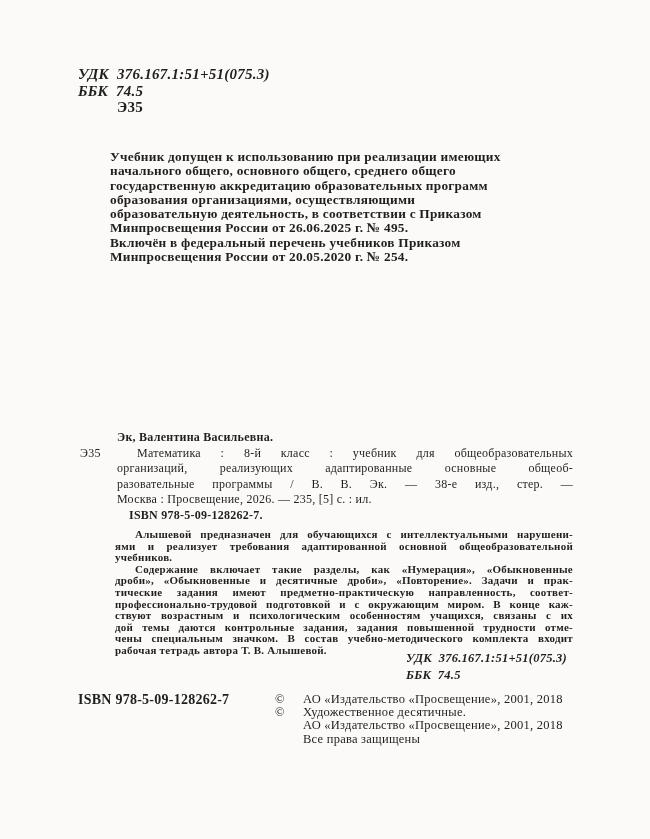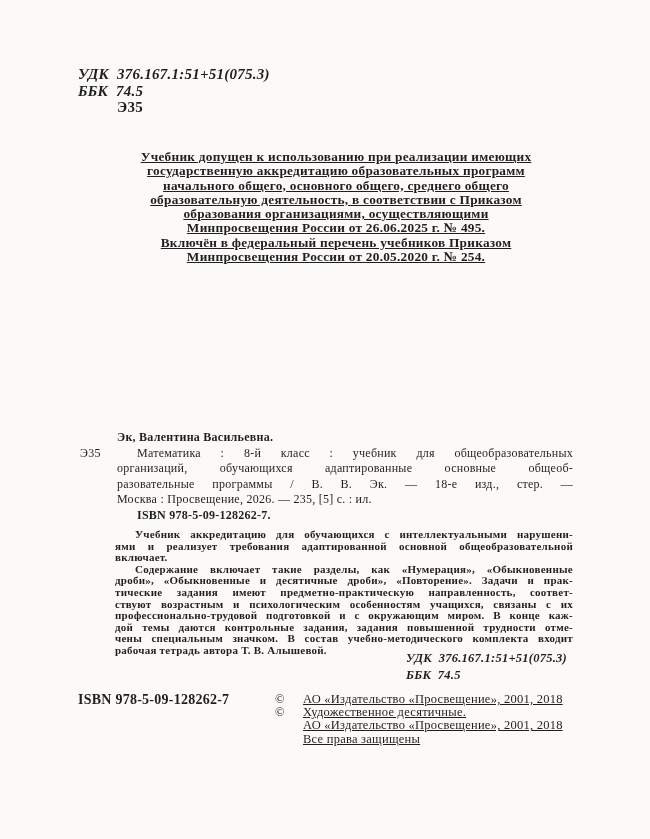--- a/index.html
+++ b/index.html
@@ -14,100 +14,100 @@
   }
   .pre { white-space:pre-wrap;font-style:italic; }
 
   
   #top-codes { position:absolute; left:78px; top:66px; font-size:15px; font-weight:700; }
   #top-codes .code-line { line-height:16.5px; }
   #top-codes .code-sub { margin-left:39px; }
 
   
   #approval { position:absolute; left:110px; top:150px; width:452px; font-size:13.3px; font-weight:700; }
-  #approval .cline { text-align:center; line-height:14.3px;text-decoration:underline; }
+  #approval .cline { line-height:14.3px; }
 
   
   #cataloging { position:absolute; left:80px; top:430px; width:493px; font-size:12px; }
   #author { margin-left:37px; font-weight:700; line-height:15.5px; }
   .cat-row { display:flex; align-items:flex-start; }
   #margin-code { flex:0 0 37px; width:37px; line-height:15.5px; }
   .cit-wrap { flex:1 1 auto; min-width:0; }
   .jgroup .jline { text-align:justify; text-align-last:justify; }
   .jgroup .jline:last-child { text-align-last:left; }
   #citation .jline { line-height:15.5px; }
   #citation .jline:first-child { text-indent:20px; }
-  #isbn-cat { font-weight:700; margin-left:20px; line-height:15.5px;font-family:Liberation Serif, serif; }
+  #isbn-cat { font-weight:700; margin-left:12px; line-height:15.5px;font-family:Liberation Serif, serif; }
 
   
   #annotation { position:absolute; left:115px; top:529px; width:458px; font-size:11px; font-weight:700; }
   #annotation .jline { line-height:11.6px; }
   #annotation .para .jline:first-child { text-indent:20px; }
 
   
   #bottom-codes { position:absolute; left:406px; top:650px; font-size:12.5px; font-weight:700; }
   #bottom-codes .code-line { line-height:16.5px; }
 
   
   #footer-isbn { position:absolute; left:78px; top:693px; font-size:14px; font-weight:700; line-height:14px; }
   #copyright { position:absolute; left:275px; top:693px; font-size:12.5px; }
   .c-row { display:flex; line-height:13.2px; }
   .c-sym { flex:0 0 28px; width:28px; }
-  .c-text { flex:1 1 auto;text-decoration:underline; }
+  .c-text { flex:1 1 auto; }
 </style>
 </head>
 <body>
 
 <div>
 
   <div id="top-codes">
     <div class="code-line pre">УДК  376.167.1:51+51(075.3)</div>
     <div class="code-line pre">ББК  74.5</div>
     <div class="code-line code-sub">Э35</div>
   </div>
 
   <div id="approval">
       <div class="cline">Учебник допущен к использованию при реализации имеющих</div>
+      <div class="cline">начального общего, основного общего, среднего общего</div>
       <div class="cline">государственную аккредитацию образовательных программ</div>
-      <div class="cline">начального общего, основного общего, среднего общего</div>
+      <div class="cline">образования организациями, осуществляющими</div>
       <div class="cline">образовательную деятельность, в соответствии с Приказом</div>
-      <div class="cline">образования организациями, осуществляющими</div>
       <div class="cline">Минпросвещения России от 26.06.2025 г. № 495.</div>
       <div class="cline">Включён в федеральный перечень учебников Приказом</div>
       <div class="cline">Минпросвещения России от 20.05.2020 г. № 254.</div>
     </div>
 
   <div id="cataloging">
     <div id="author">Эк, Валентина Васильевна.</div>
     <div class="cat-row">
       <div id="margin-code">Э35</div>
       <div class="cit-wrap">
         <div id="citation" class="jgroup">
             <div class="jline">Математика : 8-й класс : учебник для общеобразовательных</div>
-            <div class="jline">организаций, обучающихся адаптированные основные общеоб-</div>
-            <div class="jline">разовательные программы / В. В. Эк. — 18-е изд., стер. —</div>
+            <div class="jline">организаций, реализующих адаптированные основные общеоб-</div>
+            <div class="jline">разовательные программы / В. В. Эк. — 38-е изд., стер. —</div>
             <div class="jline">Москва : Просвещение, 2026. — 235, [5] с. : ил.</div>
           </div>
         <div id="isbn-cat">ISBN 978-5-09-128262-7.</div>
       </div>
     </div>
   </div>
 
   <div id="annotation">
     <div class="para jgroup">
-        <div class="jline">Учебник аккредитацию для обучающихся с интеллектуальными нарушени-</div>
+        <div class="jline">Алышевой предназначен для обучающихся с интеллектуальными нарушени-</div>
         <div class="jline">ями и реализует требования адаптированной основной общеобразовательной</div>
-        <div class="jline">включает.</div>
+        <div class="jline">учебников.</div>
       </div>
     <div class="para jgroup">
         <div class="jline">Содержание включает такие разделы, как «Нумерация», «Обыкновенные</div>
         <div class="jline">дроби», «Обыкновенные и десятичные дроби», «Повторение». Задачи и прак-</div>
         <div class="jline">тические задания имеют предметно-практическую направленность, соответ-</div>
+        <div class="jline">профессионально-трудовой подготовкой и с окружающим миром. В конце каж-</div>
         <div class="jline">ствуют возрастным и психологическим особенностям учащихся, связаны с их</div>
-        <div class="jline">профессионально-трудовой подготовкой и с окружающим миром. В конце каж-</div>
         <div class="jline">дой темы даются контрольные задания, задания повышенной трудности отме-</div>
         <div class="jline">чены специальным значком. В состав учебно-методического комплекта входит</div>
         <div class="jline">рабочая тетрадь автора Т. В. Алышевой.</div>
       </div>
   </div>
 
   <div id="bottom-codes">
     <div class="code-line pre">УДК  376.167.1:51+51(075.3)</div>
     <div class="code-line pre">ББК  74.5</div>
   </div>

